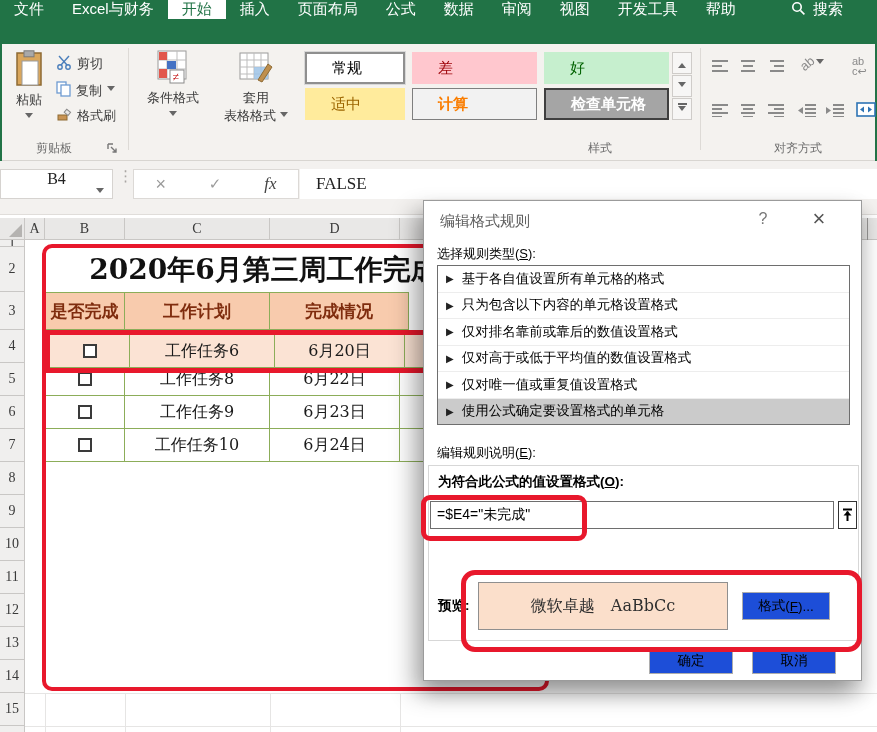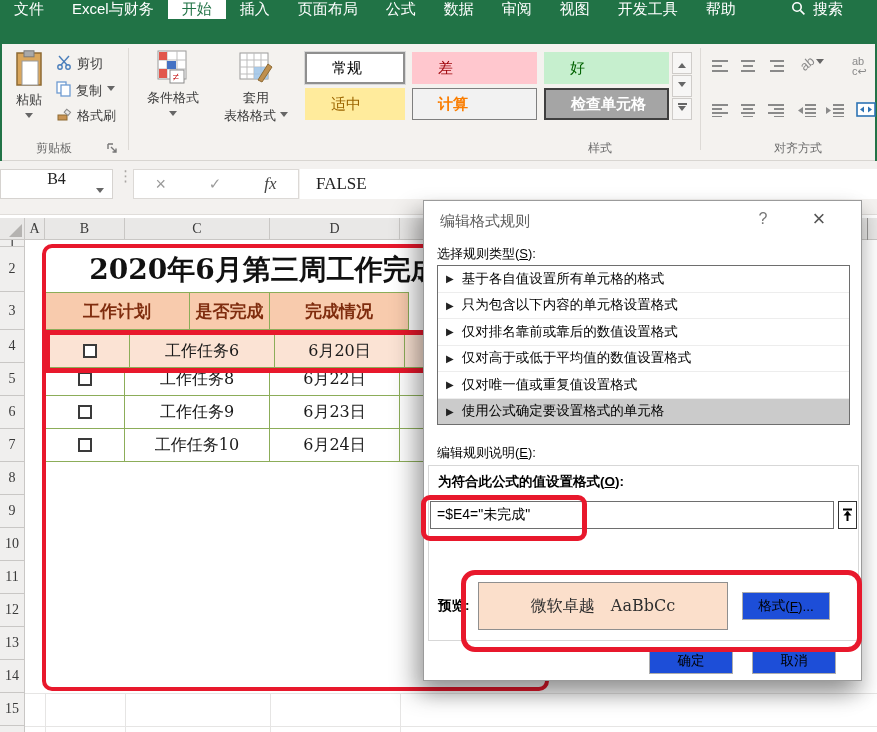--- a/index.html
+++ b/index.html
@@ -371,22 +371,22 @@
     <div class="gl" style="left:25px; top:475px; width:852px; height:1px;"></div>
     <div class="gl" style="left:25px; top:508px; width:852px; height:1px;"></div>
     <div class="gl" style="left:45px;  top:475px; width:1px; height:39px;"></div>
     <div class="gl" style="left:125px; top:475px; width:1px; height:39px;"></div>
     <div class="gl" style="left:270px; top:475px; width:1px; height:39px;"></div>
     <div class="gl" style="left:400px; top:475px; width:1px; height:39px;"></div>
 
     <div class="sheet">
       <div class="sh-title">2020年6月第三周工作完成情况</div>
       <div class="sh-row sh-head">
+        <div class="sh-cell w80">是否完成</div>
         <div class="sh-cell w145">工作计划</div>
-        <div class="sh-cell w80">是否完成</div>
         <div class="sh-cell w139">完成情况</div>
       </div>
 
       <div class="sh-row sh-data hl">
         <div class="sh-cell w80">
             <span class="cb"></span>
           </div>
         <div class="sh-cell w145">工作任务1</div>
         <div class="sh-cell w130">6月15日</div>
         <div class="sh-cell w139"></div>

